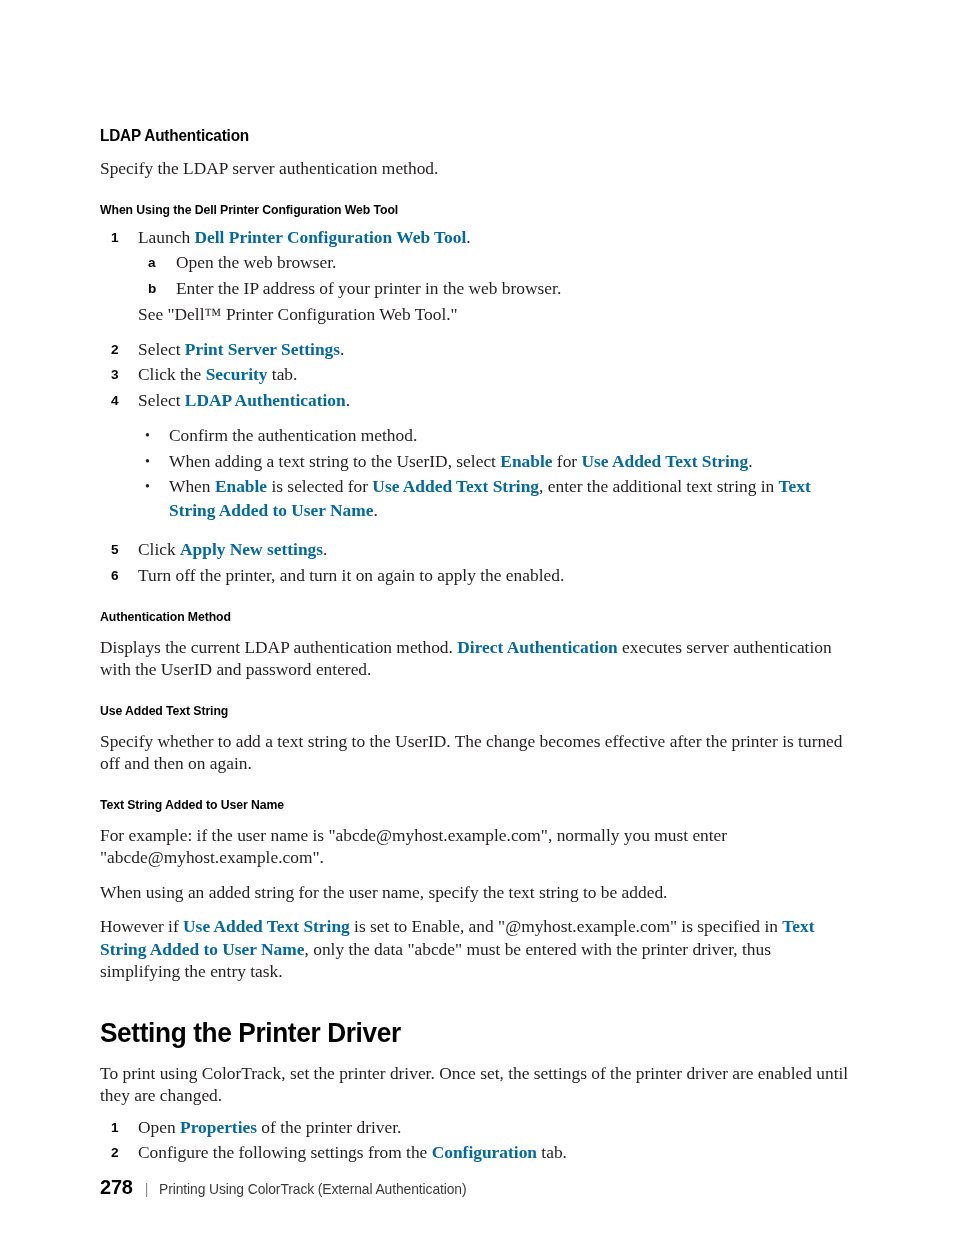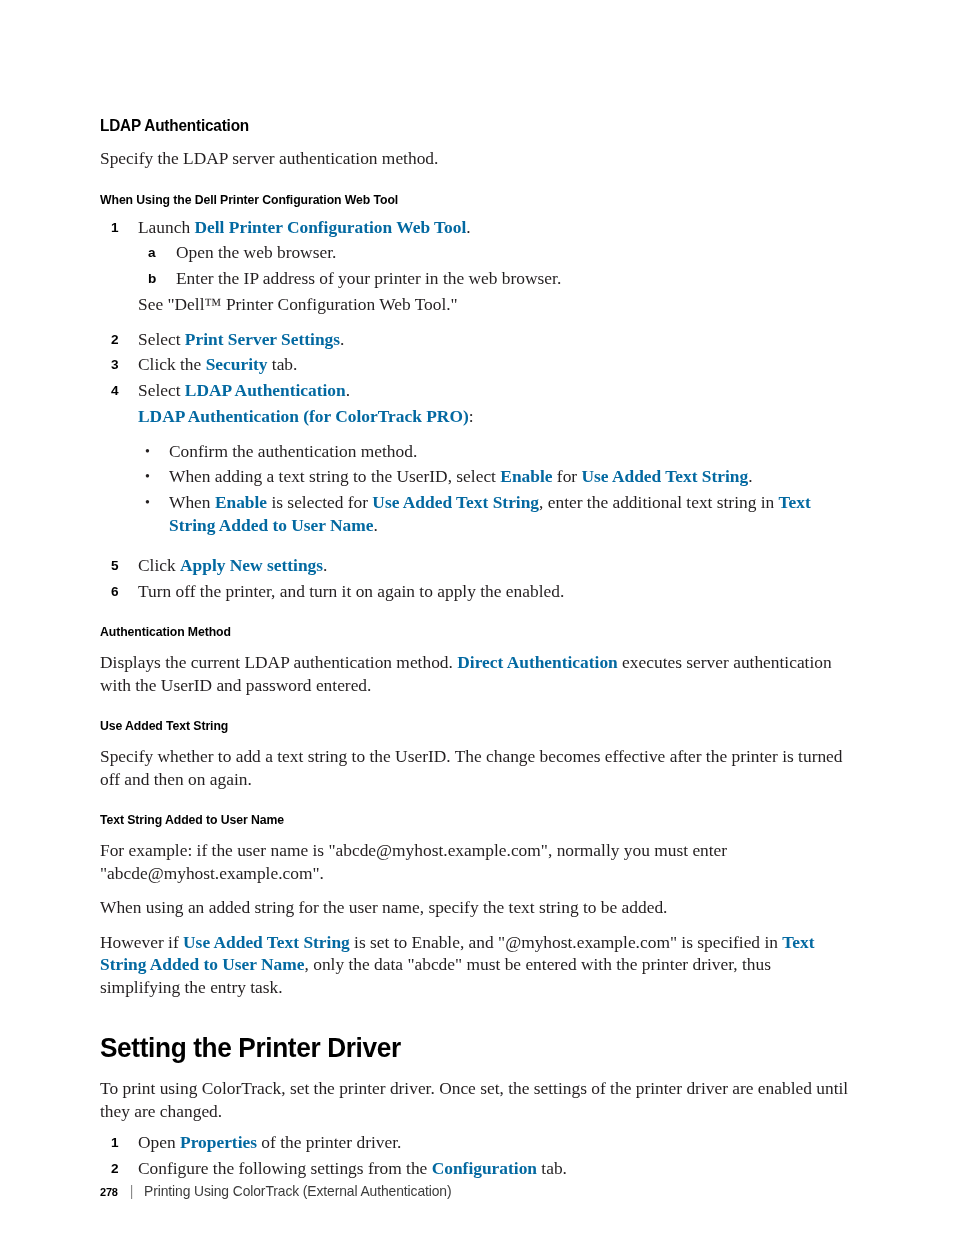--- a/index.html
+++ b/index.html
@@ -18,21 +18,21 @@
   .page {
     position: absolute;
     left: 0; top: 0;
     width: 954px;
     height: 1235px;
     overflow: hidden;
   }
   .content {
     position: absolute;
     left: 100px;
-    top: 116px;
+    top: 126px;
     width: 752px;
   }
 
   
   .h2 {
     font-family: "Liberation Sans", sans-serif;
     font-weight: bold;
     font-size: 16.5px;
     color: #000000;
     letter-spacing: -0.2px;
@@ -147,21 +147,21 @@
     position: absolute;
     left: 100px;
     bottom: 36px;
     display: flex;
     align-items: baseline;
     font-family: "Liberation Sans", sans-serif;
     color: #3b3b3b;
   }
   .footer .pageno {
     font-weight: bold;
-    font-size: 11px;
+    font-size: 20px;
     color: #000000;
     letter-spacing: -0.2px;
   }
   .footer .sep {
     margin: 0 11px 0 12px;
     font-size: 14px;
     color: #8a8a8a;
     font-weight: normal;
   }
   .footer .chapter {
@@ -213,21 +213,20 @@
       <div class="oitem">
         <span class="num">3</span>
         <span><span>Click the </span><b>Security</b><span> tab.</span></span>
       </div>
 
       <div class="oitem">
         <span class="num">4</span>
         <span><span>Select </span><b>LDAP Authentication</b><span>.</span></span>
       </div>
 
-      <div class="subnote indent-1"><b>LDAP Authentication (for ColorTrack PRO)</b><span>:</span></div>
 
       <div class="gap-sm"></div>
 
       <div class="blist indent-2">
         <div class="bitem">
           <span class="dot">•</span>
           <span><span>Confirm the authentication method.</span></span>
         </div>
         <div class="bitem">
           <span class="dot">•</span>

